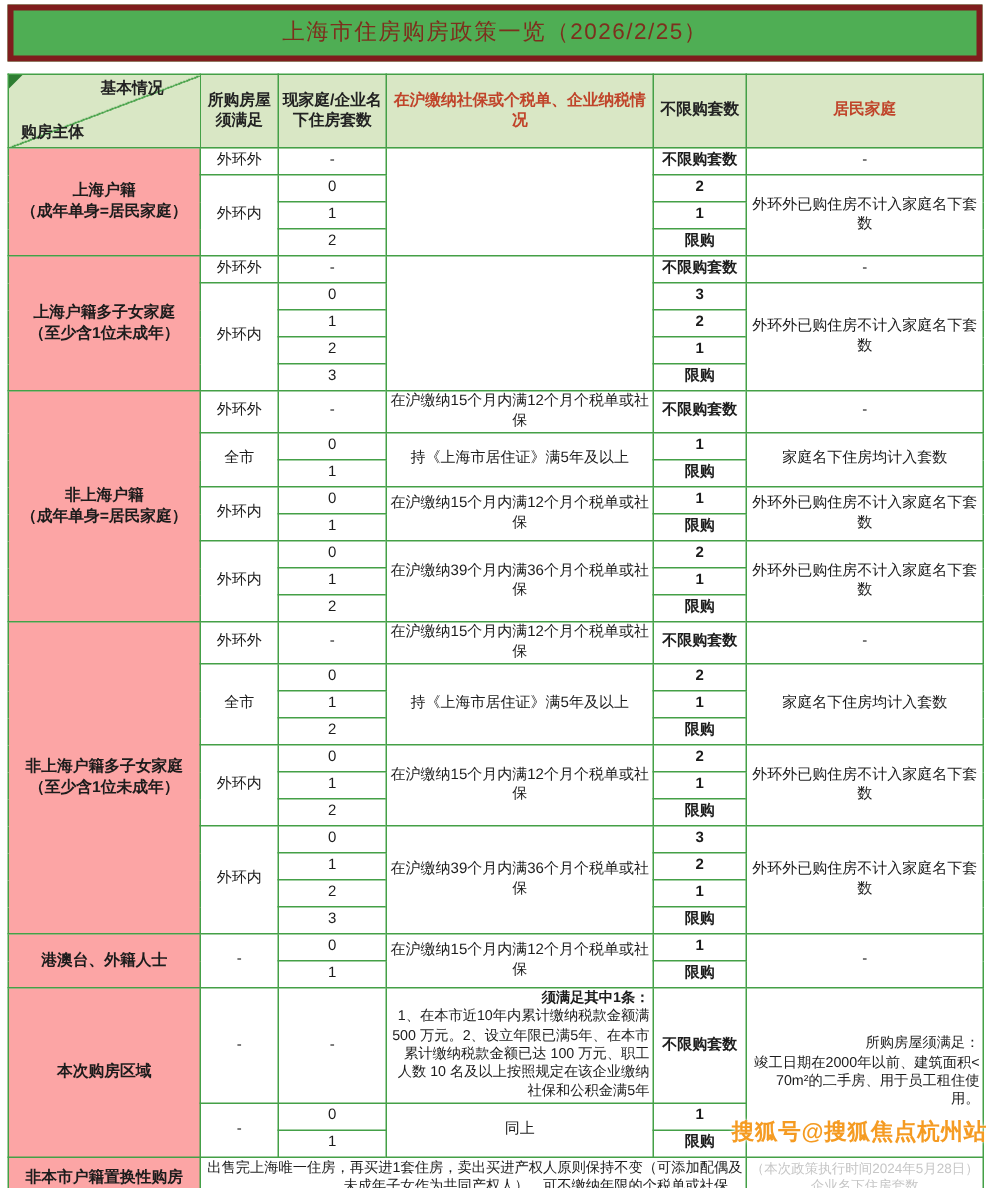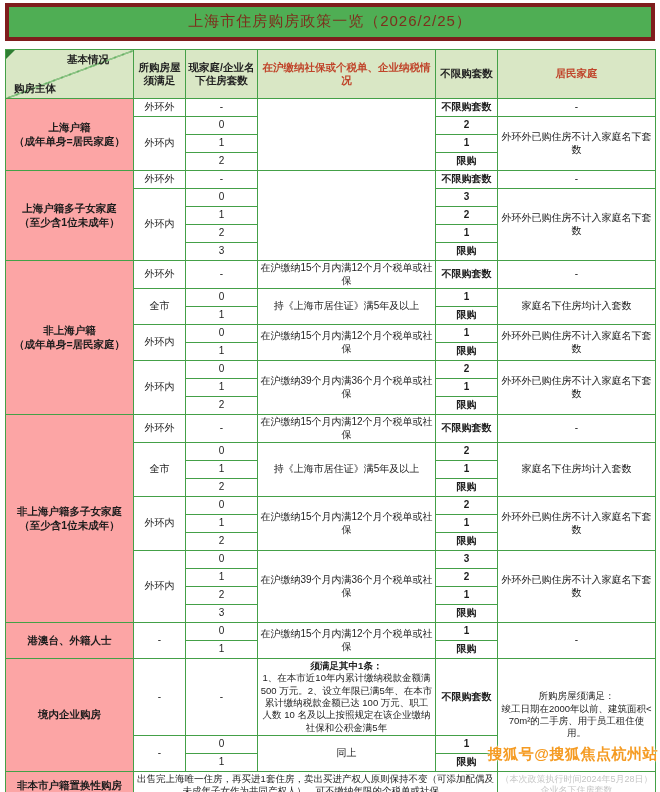--- a/index.html
+++ b/index.html
@@ -45,21 +45,21 @@
     font-weight:bold;
   }
   .policy th.red{color:#c0442a;}
   .policy td{height:15px;}
   td.subject{
     font-weight:bold;
     font-size:10.5px;
     background:#fca5a5;
   }
   td.quota{font-weight:bold;}
-  td.left{text-align:center;}
+  td.left{text-align:right;}
   td.small{font-size:9.5px;line-height:1.3;}
   td.cond::first-line{font-weight:bold;}
   td.faint{color:#c6c6c6;font-size:9px;}
   th.corner{
     position:relative;
     background-color:#d9e7c5;
     background-image:linear-gradient(to bottom right,
       transparent 49.4%, #44a047 49.4%, #44a047 50.6%, transparent 50.6%);
     padding:0;
   }
@@ -272,21 +272,21 @@
         <td>0</td>
         <td rowspan="2">在沪缴纳15个月内满12个月个税单或社保</td>
         <td class="quota">1</td>
         <td rowspan="2">-</td>
       </tr>
       <tr>
         <td>1</td>
         <td class="quota">限购</td>
       </tr>
       <tr>
-        <td class="subject" rowspan="3">境内企业购房</td>
+        <td class="subject" rowspan="3">本次购房区域</td>
         <td>-</td>
         <td>-</td>
         <td class="cond left small">须满足其中1条：
 1、在本市近10年内累计缴纳税款金额满 500 万元。2、设立年限已满5年、在本市累计缴纳税款金额已达 100 万元、职工人数 10 名及以上按照规定在该企业缴纳社保和公积金满5年</td>
         <td class="quota">不限购套数</td>
         <td rowspan="3" class="left small">所购房屋须满足：
 竣工日期在2000年以前、建筑面积&lt;70m²的二手房、用于员工租住使用。</td>
       </tr>
       <tr>
         <td rowspan="2">-</td>

